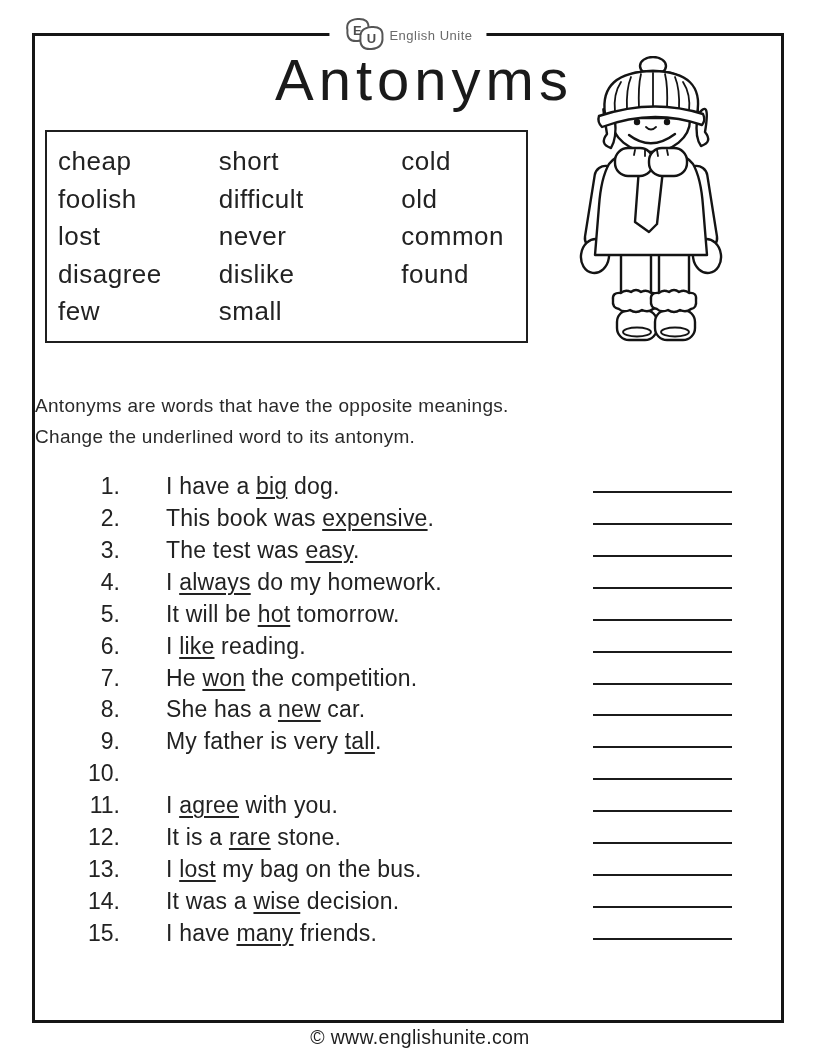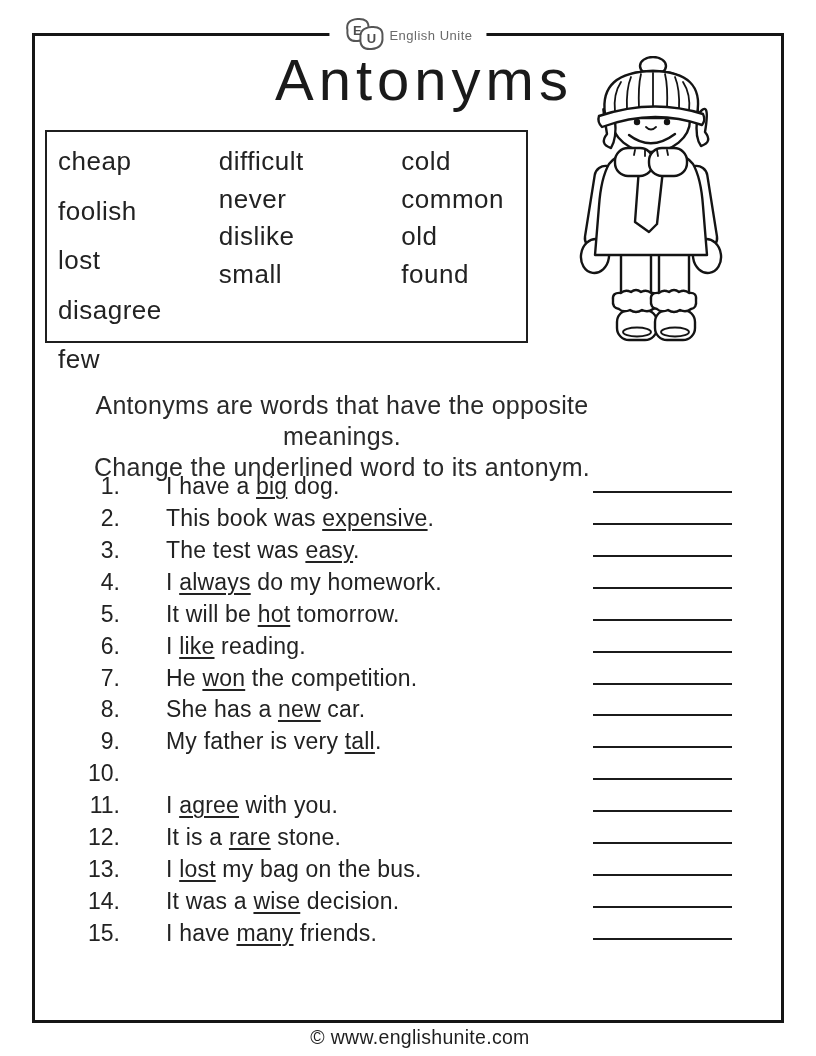--- a/index.html
+++ b/index.html
@@ -48,21 +48,21 @@
 
   .word-box {
     position: absolute;
     left: 45px; top: 130px;
     width: 483px; height: 213px;
     border: 2px solid #1f1f1f;
     display: flex;
     padding: 11px 0 0 11px;
   }
   .word-col { display: flex; flex-direction: column; }
-  .word-col-1 { width: 165px; gap: 12px; }
+  .word-col-1 { width: 165px; }
   .word-col-2 { width: 175px; }
   .word-col-3 { width: 128px; margin-left: 12px; }
   .word-cell {
     font-size: 26px;
     height: 37.6px;
     line-height: 37.6px;
     color: #222222;
     letter-spacing: 0.5px;
     white-space: nowrap;
   }
@@ -70,22 +70,21 @@
   .illustration {
     position: absolute;
     left: 573px; top: 56px;
     width: 176px; height: 292px;
   }
 
   .instructions {
     position: absolute;
     top: 390px; left: 35px;
     width: 614px;
-    text-align: center;
-    font-size: 25px;
+    font-size: 19px;
     line-height: 31px;
     color: #2a2a2a;
     letter-spacing: 0.3px;
   }
 
   .exercise-list {
     position: absolute;
     left: 70px; top: 471px;
     width: 662px;
   }
@@ -153,29 +152,30 @@
 
 <div class="word-box">
   <div class="word-col word-col-1">
     <span class="word-cell">cheap</span>
     <span class="word-cell">foolish</span>
     <span class="word-cell">lost</span>
     <span class="word-cell">disagree</span>
     <span class="word-cell">few</span>
   </div>
   <div class="word-col word-col-2">
+    <span class="word-cell">short</span>
     <span class="word-cell">difficult</span>
     <span class="word-cell">never</span>
     <span class="word-cell">dislike</span>
     <span class="word-cell">small</span>
   </div>
   <div class="word-col word-col-3">
     <span class="word-cell">cold</span>
+    <span class="word-cell">old</span>
     <span class="word-cell">common</span>
-    <span class="word-cell">old</span>
     <span class="word-cell">found</span>
   </div>
 </div>
 
 <div class="illustration">
   <svg width="176" height="292" viewBox="0 0 176 292">
 
     <rect class="fw" x="48" y="192" width="30" height="58"></rect>
     <rect class="fw" x="86" y="192" width="30" height="58"></rect>
 

